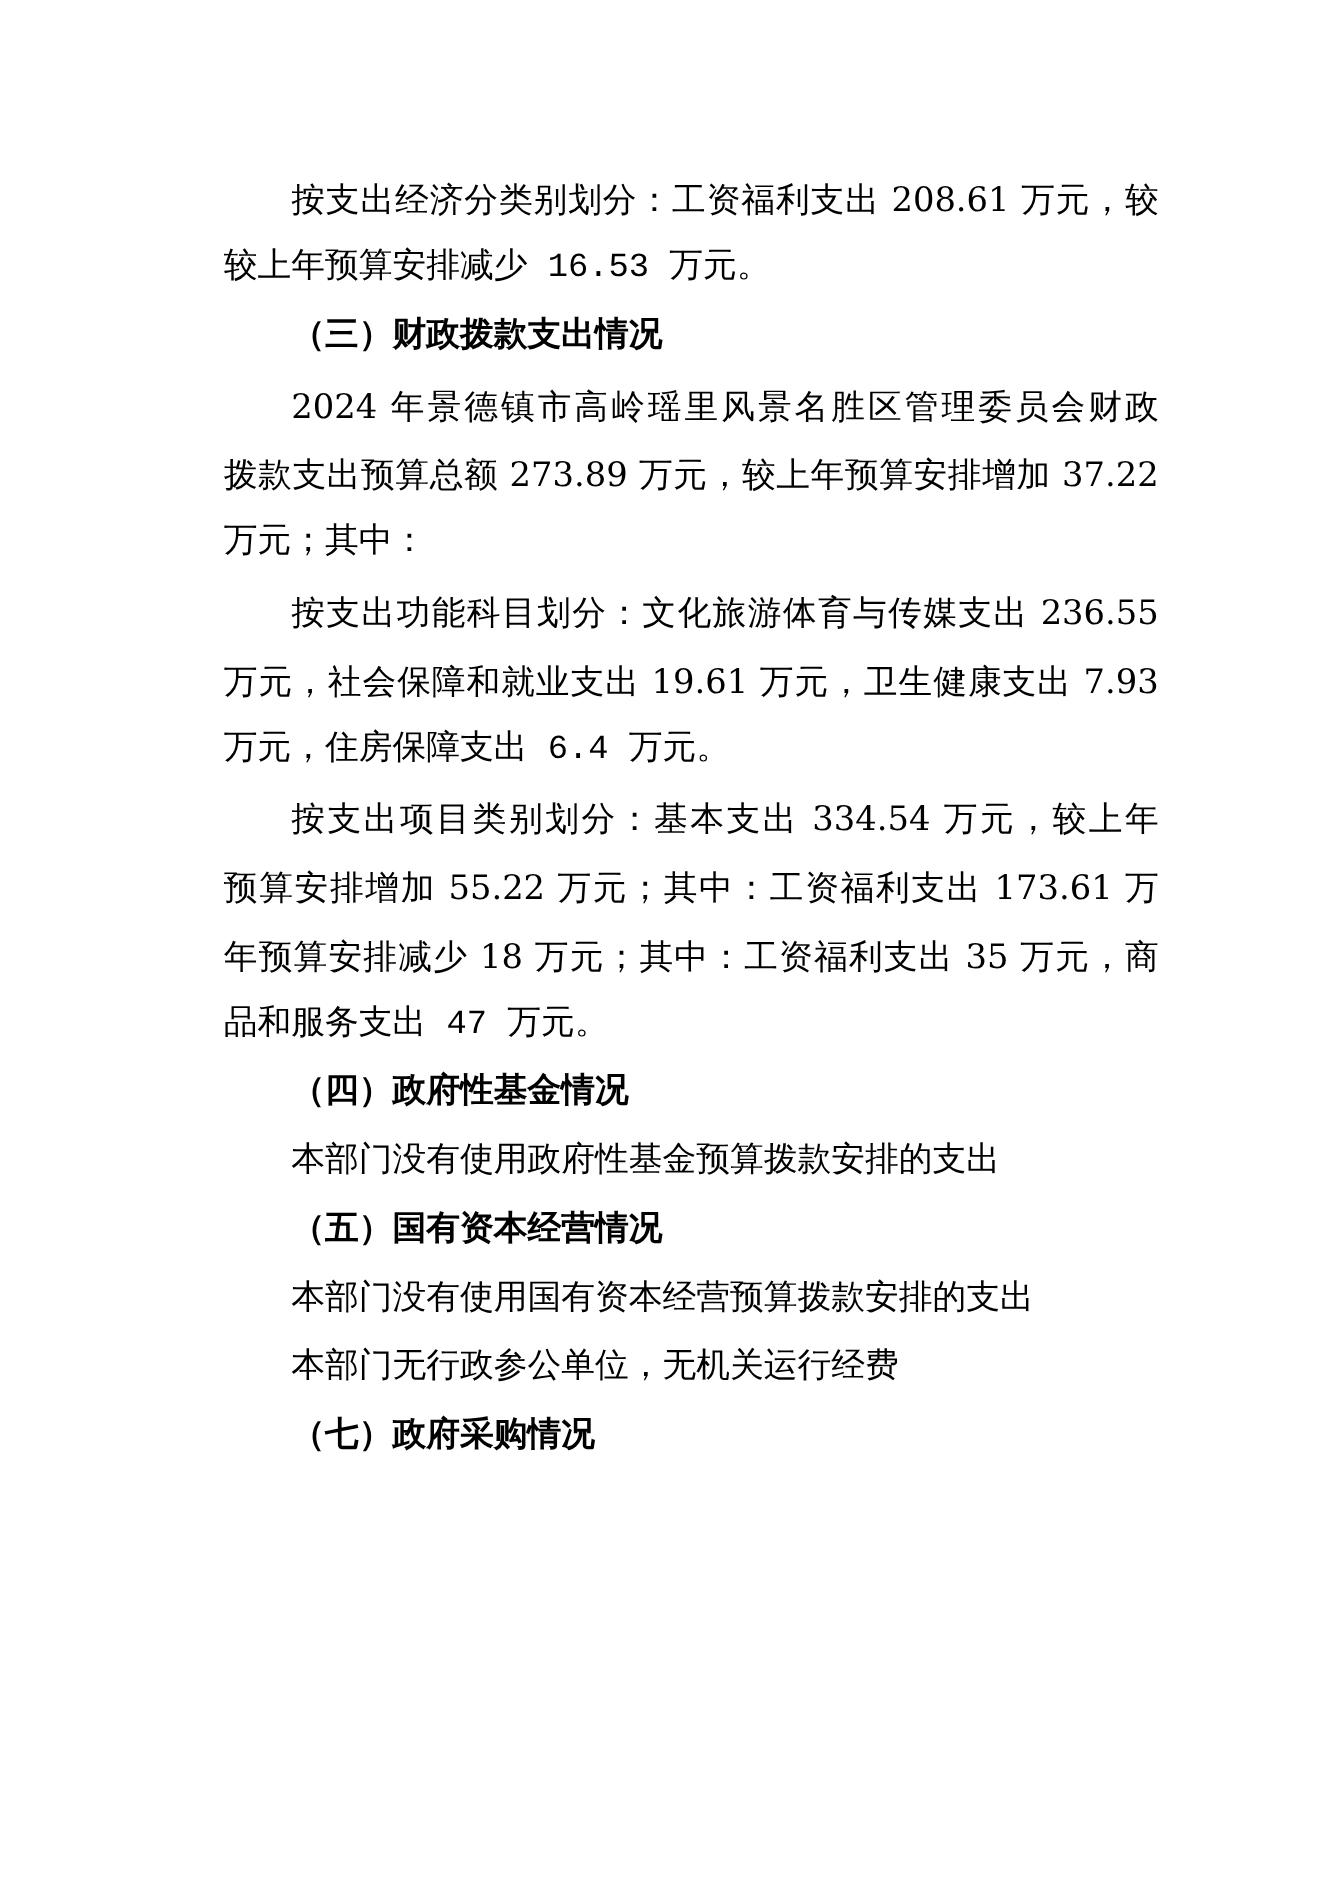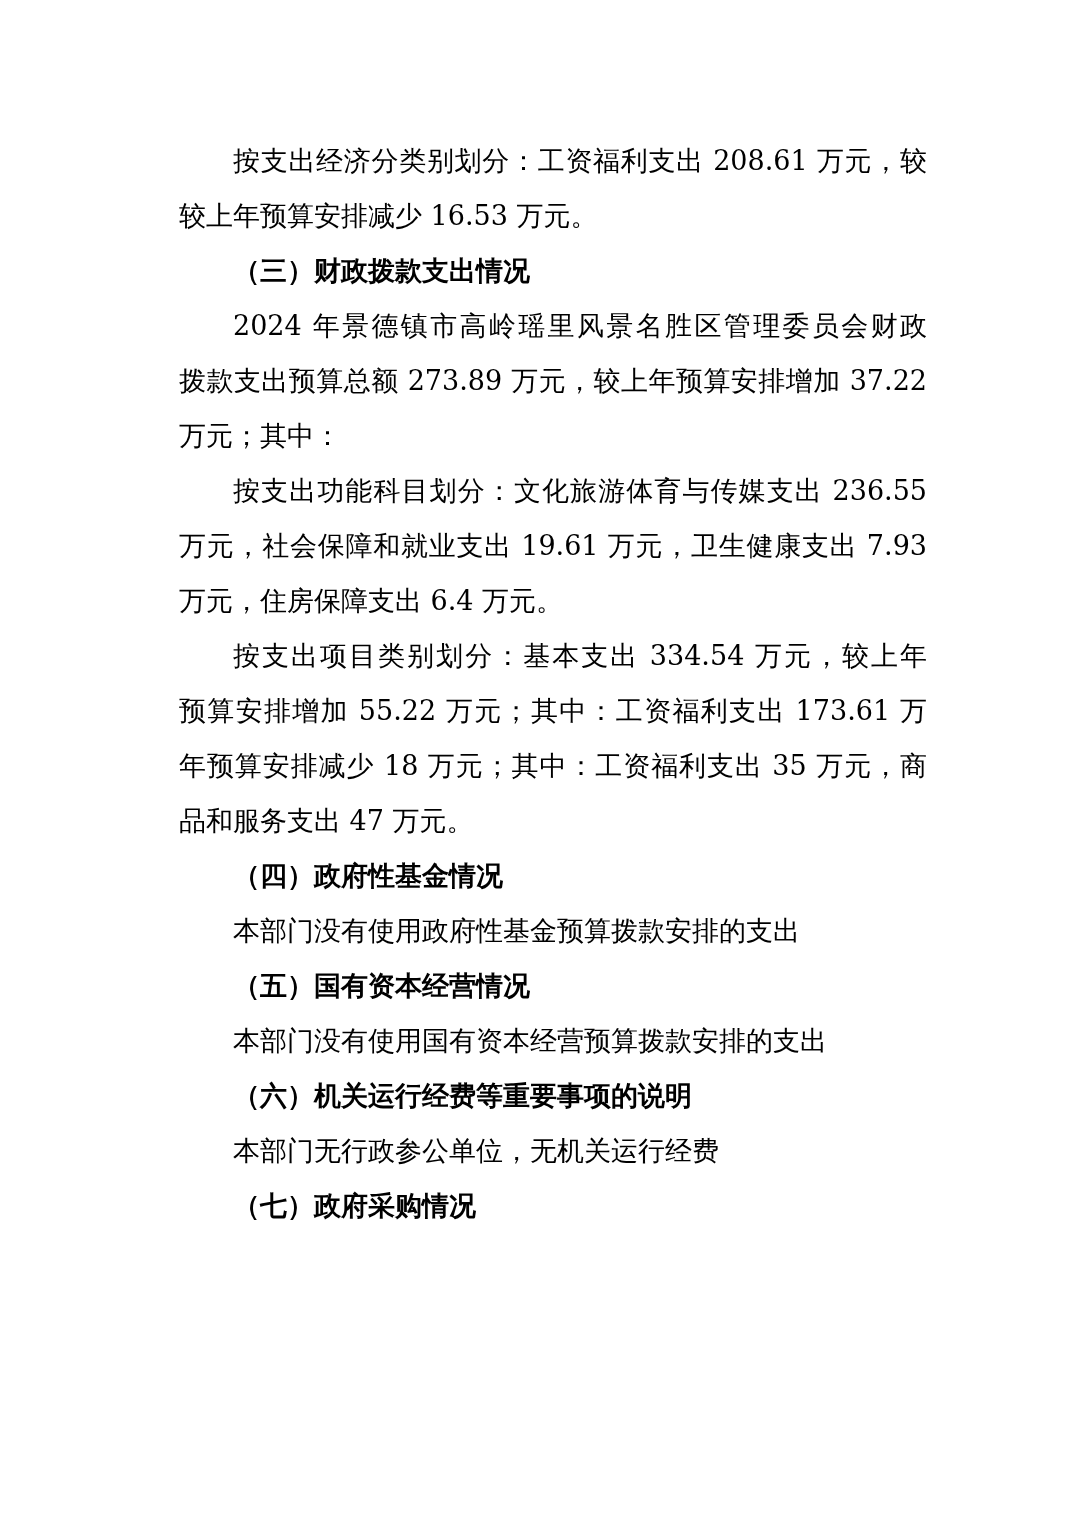--- a/index.html
+++ b/index.html
@@ -34,20 +34,21 @@
     text-align: justify;
     text-align-last: justify;
     overflow: visible;
     white-space: normal;
   }
   .line.indent {
     text-indent: 54px;
   }
   .line.last {
     text-align-last: left;
+    font-family: Liberation Mono, monospace;
   }
   .line.heading {
     font-weight: bold;
     text-align-last: left;
   }
 </style>
 </head>
 <body>
 
 <div class="doc">
@@ -81,22 +82,19 @@
       <div class="block">
         <div class="line indent last">本部门没有使用政府性基金预算拨款安排的支出</div>
       </div>
       <div class="block">
         <div class="line indent last heading">（五）国有资本经营情况</div>
       </div>
       <div class="block">
         <div class="line indent last">本部门没有使用国有资本经营预算拨款安排的支出</div>
       </div>
       <div class="block">
-        <div class="line indent last heading">（六）机关运行经费等重要事项的说明</div>
-      </div>
-      <div class="block">
         <div class="line indent last">本部门无行政参公单位，无机关运行经费</div>
       </div>
       <div class="block">
         <div class="line indent last heading">（七）政府采购情况</div>
       </div>
     </div>
 </div>
 
 </body></html>

